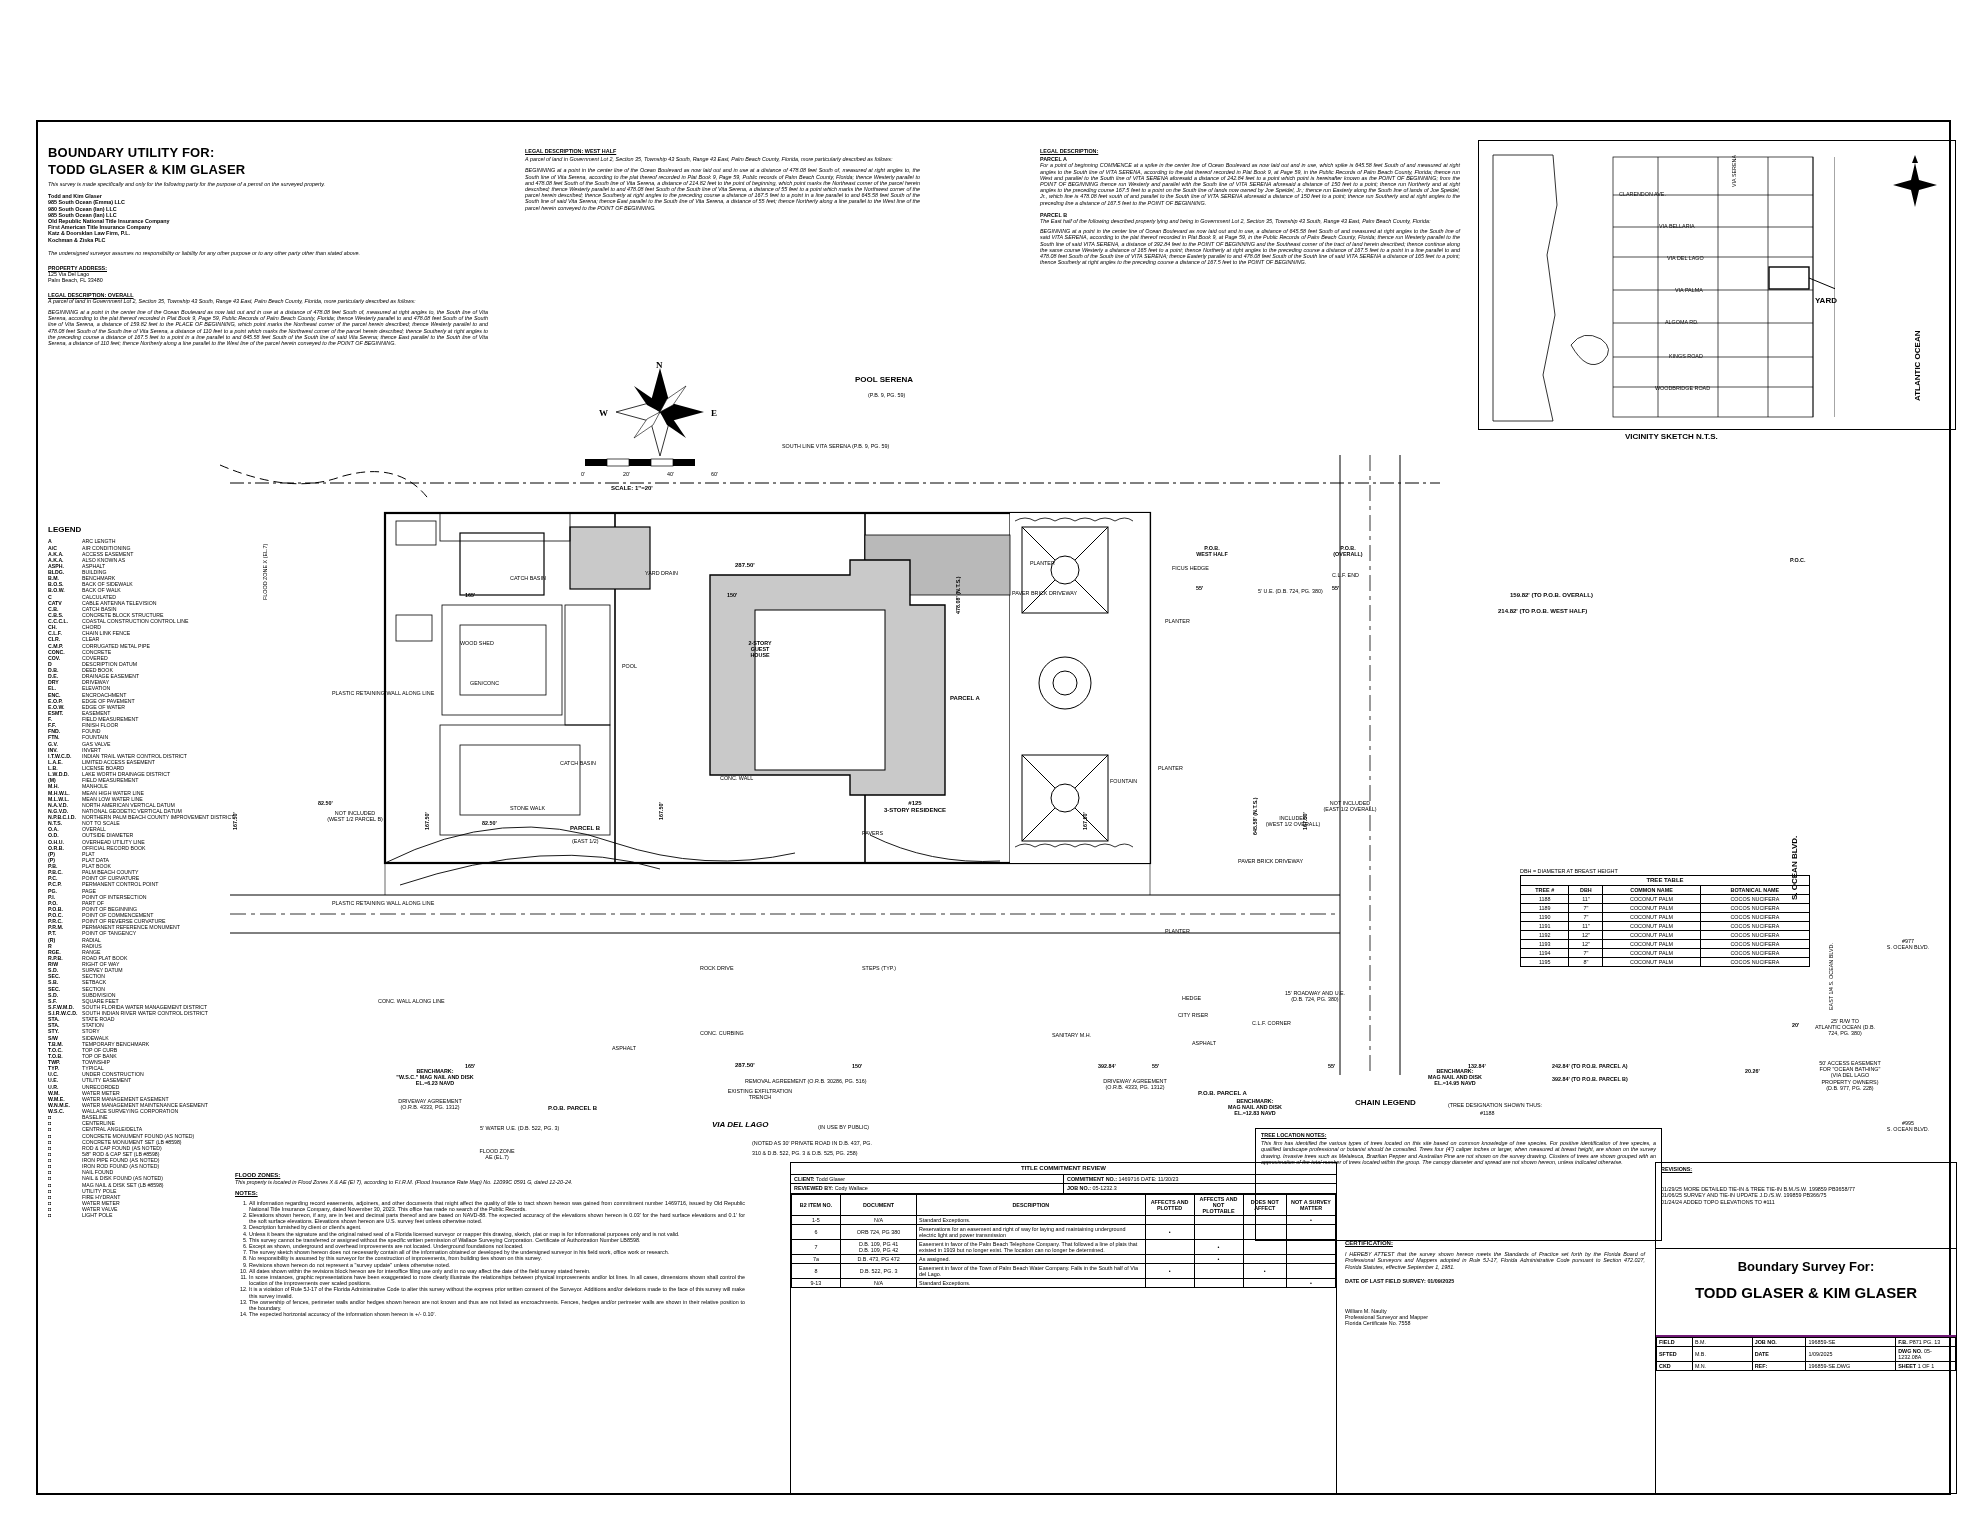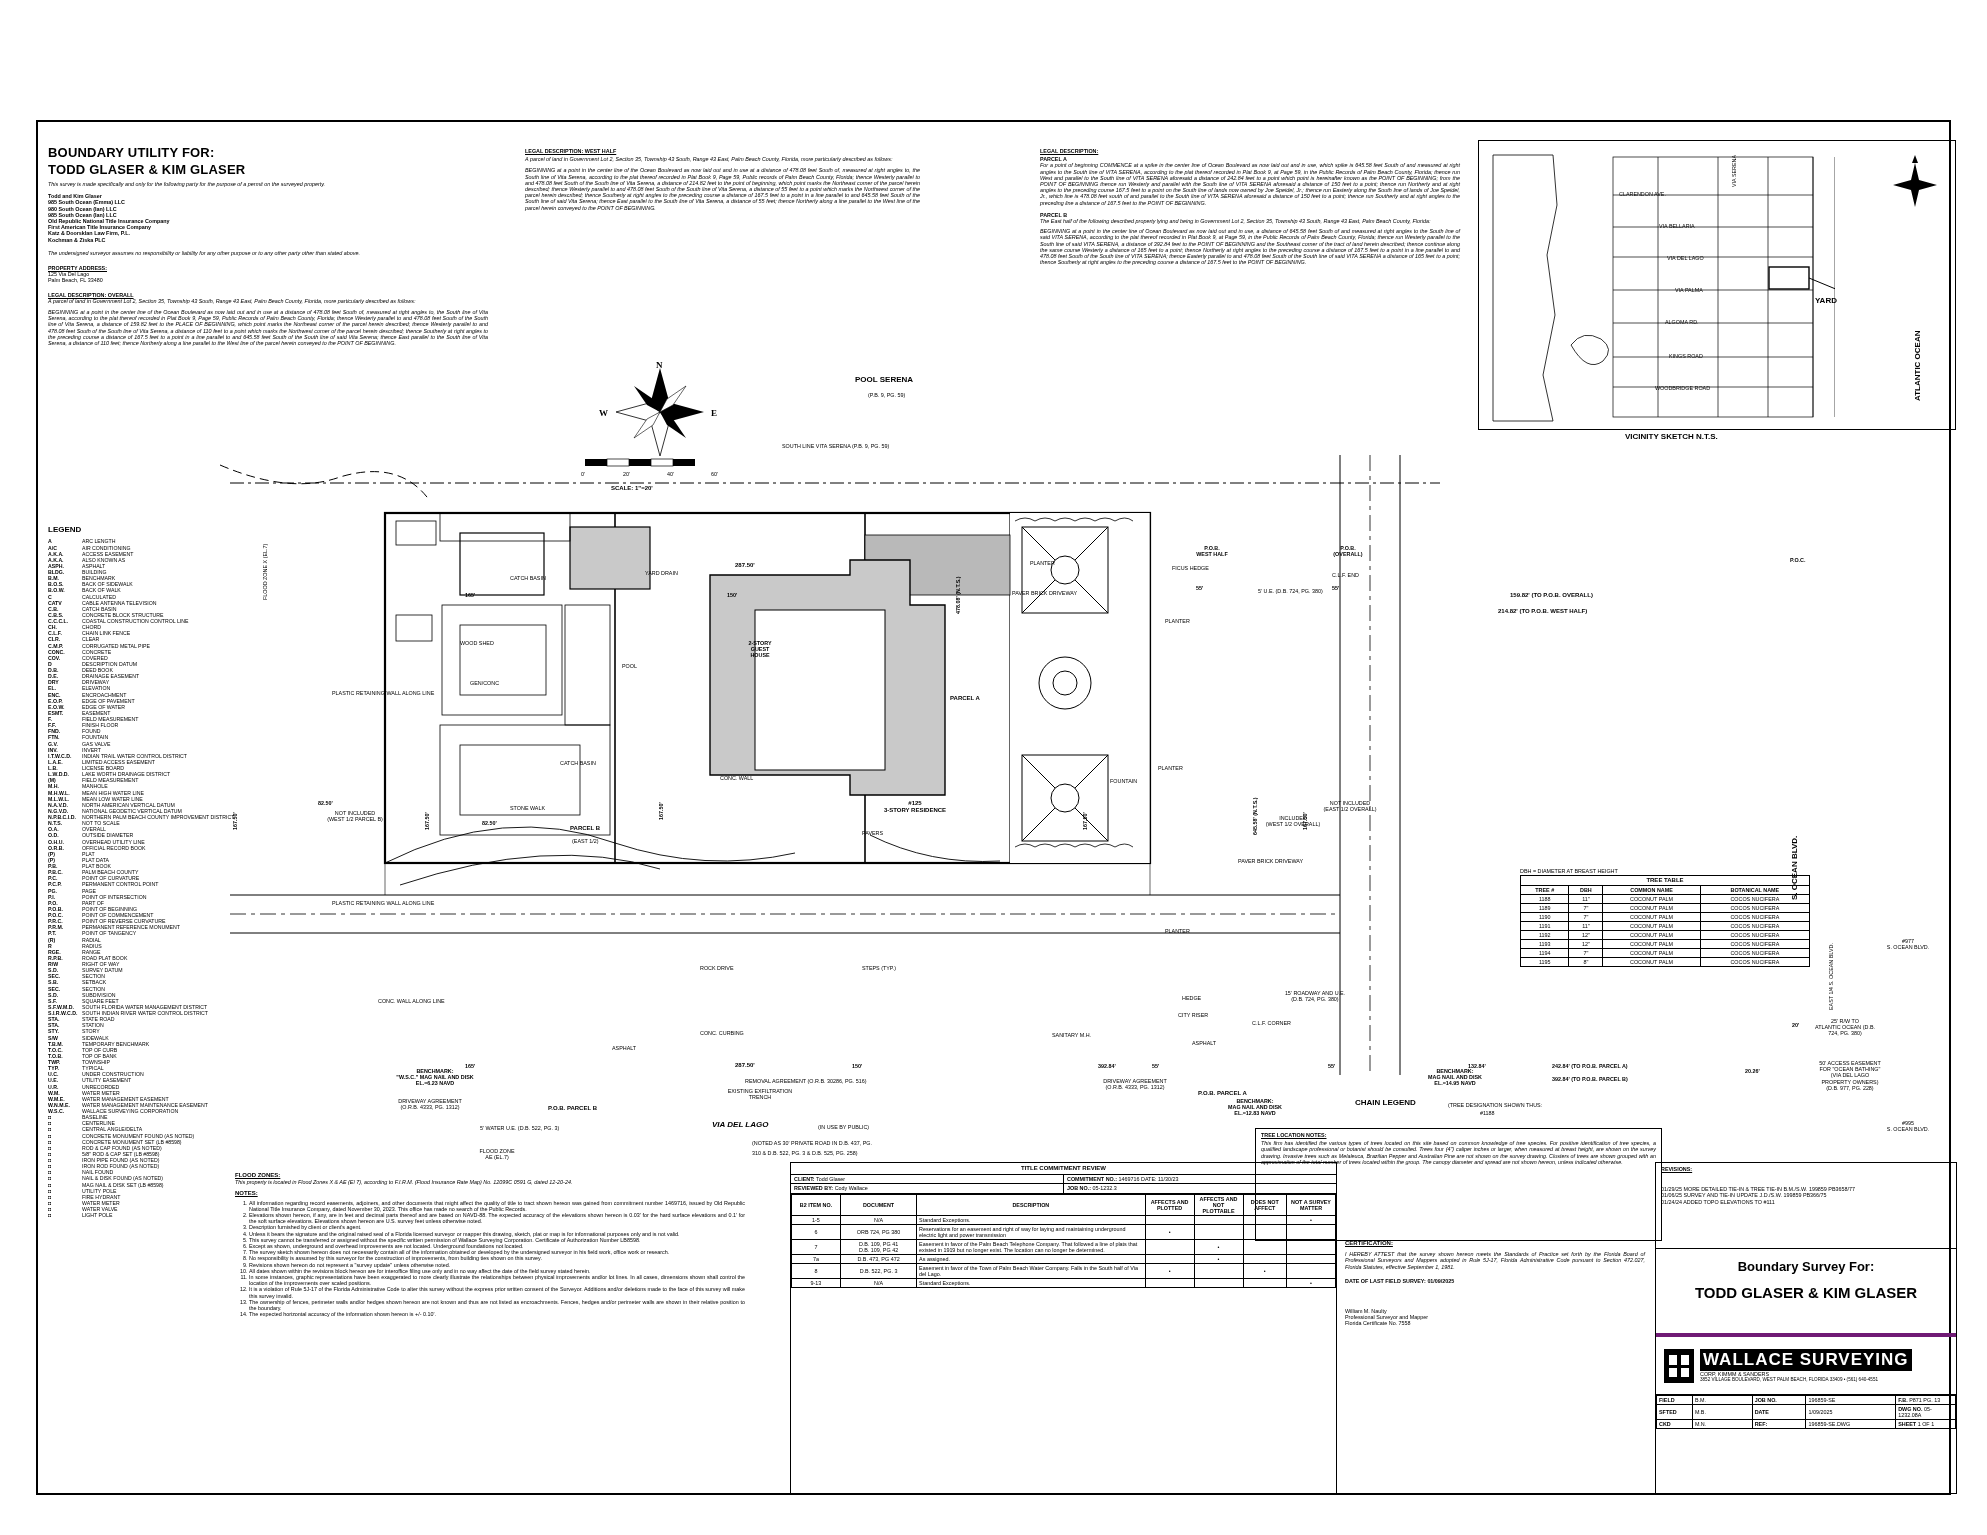--- a/index.html
+++ b/index.html
@@ -1057,34 +1057,23 @@
     <div class="t5">Florida Certificate No. 7558</div>
   </div>
 
   <div class="abs box" style="left:1655px;top:1162px;width:300px;height:330px;">
     <div style="padding:3px 5px;border-bottom:1px solid #000;height:86px;box-sizing:border-box;">
       <div class="t5 b u">REVISIONS:</div>
       <div class="t5" style="margin-top:14px;">01/29/25 MORE DETAILED TIE-IN &amp; TREE TIE-IN  B.M./S.W.  199859 PB3658/77</div>
       <div class="t5">01/06/25 SURVEY AND TIE-IN UPDATE  J.D./S.W.  199859 PB366/75</div>
       <div class="t5">01/24/24 ADDED TOPO ELEVATIONS TO #111</div>
     </div>
-    <div style="padding:10px 8px 6px;border-bottom:4px solid #701a75;height:88px;box-sizing:border-box;">
+    <div style="padding:10px 8px 6px;border-bottom:2px solid #701a75;height:88px;box-sizing:border-box;">
       <div class="ttl2 center" style="font-size:13px;">Boundary Survey For:</div>
       <div class="ttl2 center" style="font-size:15px;margin-top:10px;">TODD GLASER &amp; KIM GLASER</div>
-    </div>
-    <div style="display:flex;align-items:center;gap:6px;padding:6px 8px;border-bottom:1px solid #000;height:58px;box-sizing:border-box;">
-      <svg width="30" height="34">
-        <rect x="0" y="0" width="30" height="34" fill="#000"></rect>
-        <path d="M5 6 h8 v10 h-8 z M17 6 h8 v10 h-8 z M5 19 h8 v9 h-8 z M17 19 h8 v9 h-8 z" fill="#fff"></path>
-      </svg>
-      <div style="flex:1;">
-        <div class="b" style="font-size:17px;letter-spacing:1px;background:#000;color:#fff;padding:1px 3px;display:inline-block;">WALLACE SURVEYING</div>
-        <div class="t5">CORP, KIMMM &amp; SANDERS</div>
-        <div class="t5" style="font-size:4.6px;">3852 VILLAGE BOULEVARD, WEST PALM BEACH, FLORIDA 33409  •  (561) 640-4551</div>
-      </div>
     </div>
     <table class="tbl" id="firm-table" style="width:100%;border:none;">
         <tbody>
           <tr>
             <td style="width: 12%; font-weight: bold;">FIELD</td>
             <td style="width: 20%;">B.M.</td>
             <td style="width: 18%; font-weight: bold;">JOB NO.</td>
             <td style="width: 30%;">196859-SE</td>
             <td rowspan="1"><span style="font-weight: bold;">F.B. </span><span>P871  PG. 13</span></td>
           </tr>

